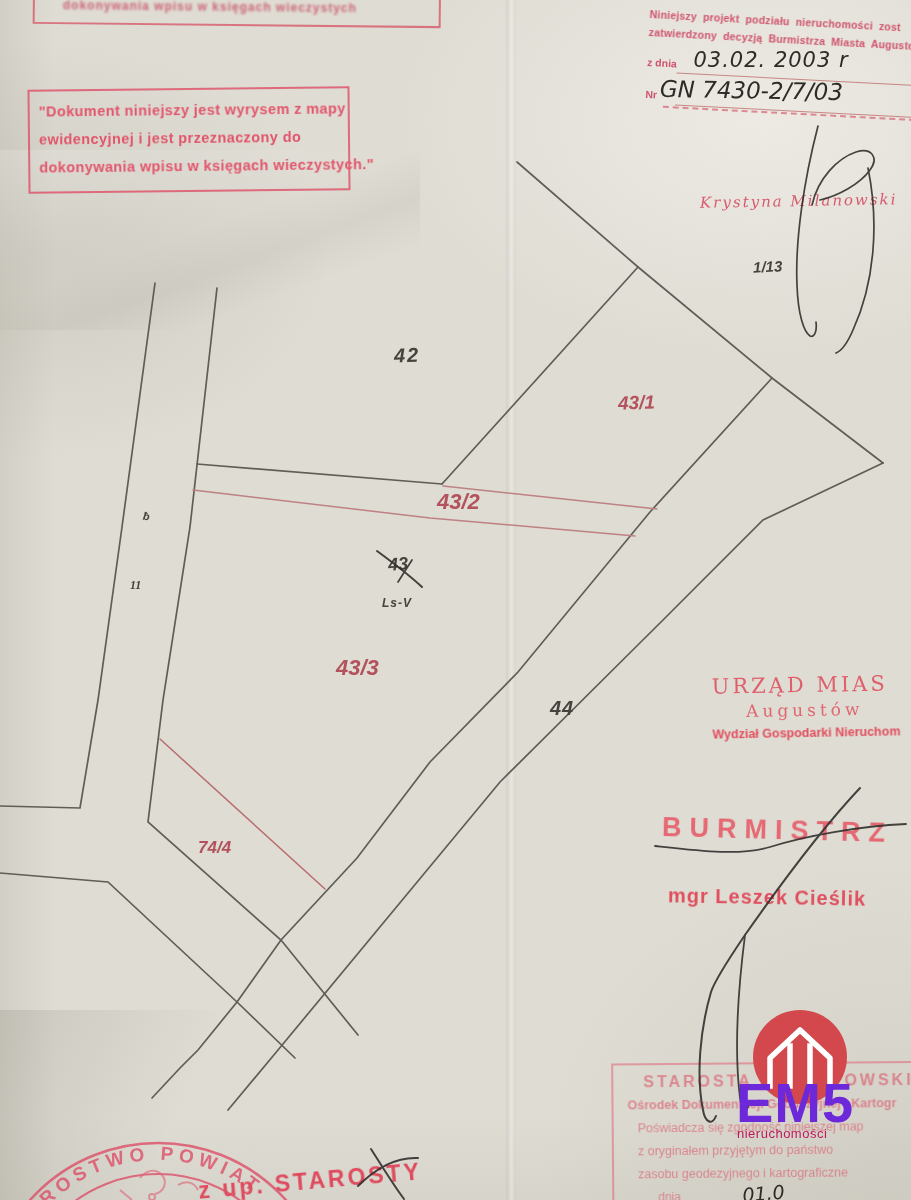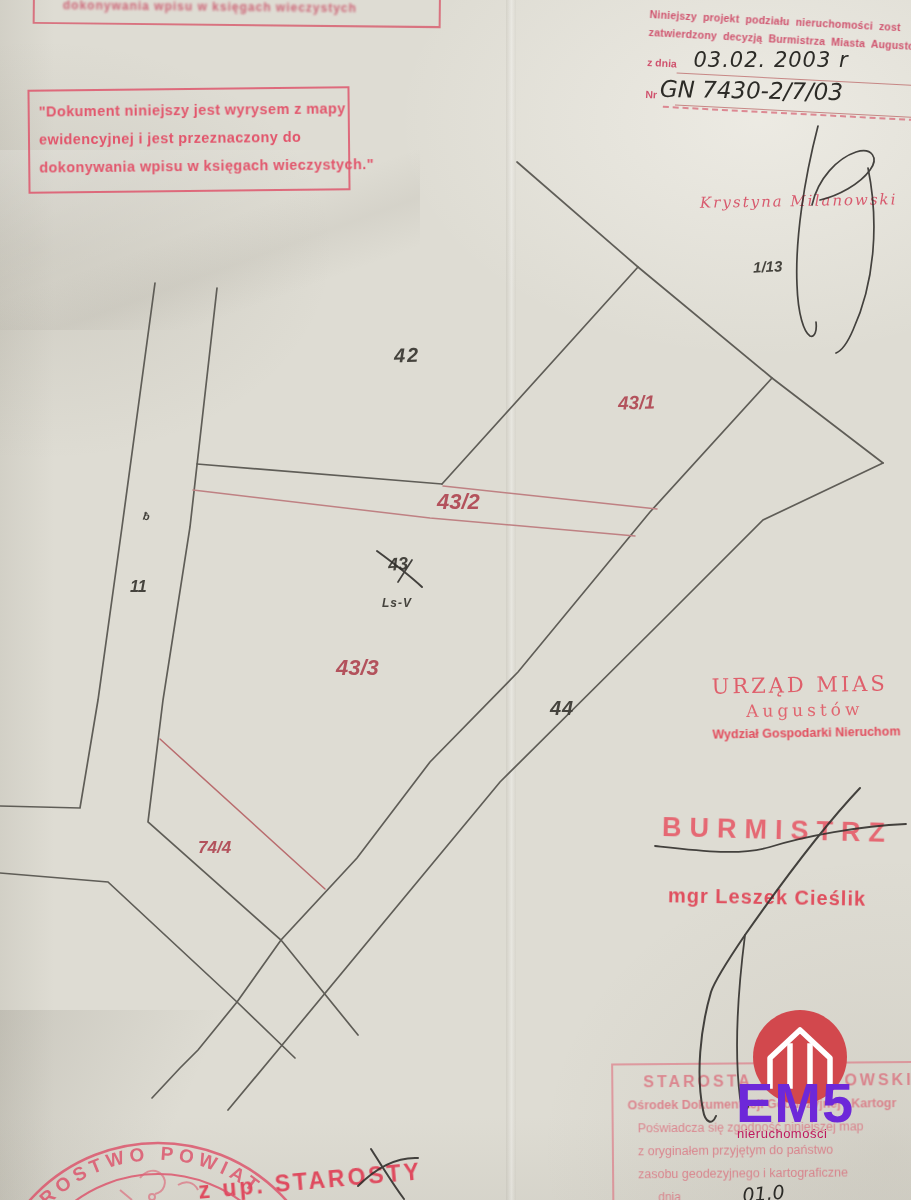--- a/index.html
+++ b/index.html
@@ -32,21 +32,21 @@
   .ml-black{color:#45433d;}
   .ml-red{color:#b3525c;}
   .lbl-42{left:394px;top:344px;font-size:20px;letter-spacing:2px;transform:rotate(-2deg);}
   .lbl-431{left:618px;top:392px;font-size:19px;transform:rotate(-2deg);}
   .lbl-432{left:437px;top:489px;font-size:22px;}
   .lbl-43{left:388px;top:554px;font-size:18px;transform:rotate(-4deg);}
   .lbl-lsv{left:382px;top:596px;font-size:12px;font-weight:bold;letter-spacing:1px;}
   .lbl-433{left:336px;top:655px;font-size:22px;}
   .lbl-44{left:550px;top:655px;font-size:20px;letter-spacing:1px;margin-top:42px;}
   .lbl-434{left:198px;top:838px;font-size:17px;}
-  .lbl-11{left:130px;top:578px;font-size:16px;}
+  .lbl-11{left:130px;top:578px;font-size:12px;font-family:Liberation Serif, serif;}
   .lbl-sym{left:143px;top:510px;font-size:11px;font-weight:bold;transform:rotate(8deg);}
   .lbl-113{left:753px;top:258px;font-size:15px;transform:rotate(-3deg);}
 
   
   .stamp{position:absolute;color:#d9566c;z-index:3;}
 
   .stamp-top-partial{left:33px;top:-46px;width:404px;height:68px;
     border:2px solid rgba(215,80,100,.75);transform:rotate(.6deg);}
   .stamp-top-partial .frag{position:absolute;left:28px;top:44px;font-size:12px;font-weight:bold;
     color:rgba(200,70,95,.8);filter:blur(1.3px);letter-spacing:1px;white-space:nowrap;}

